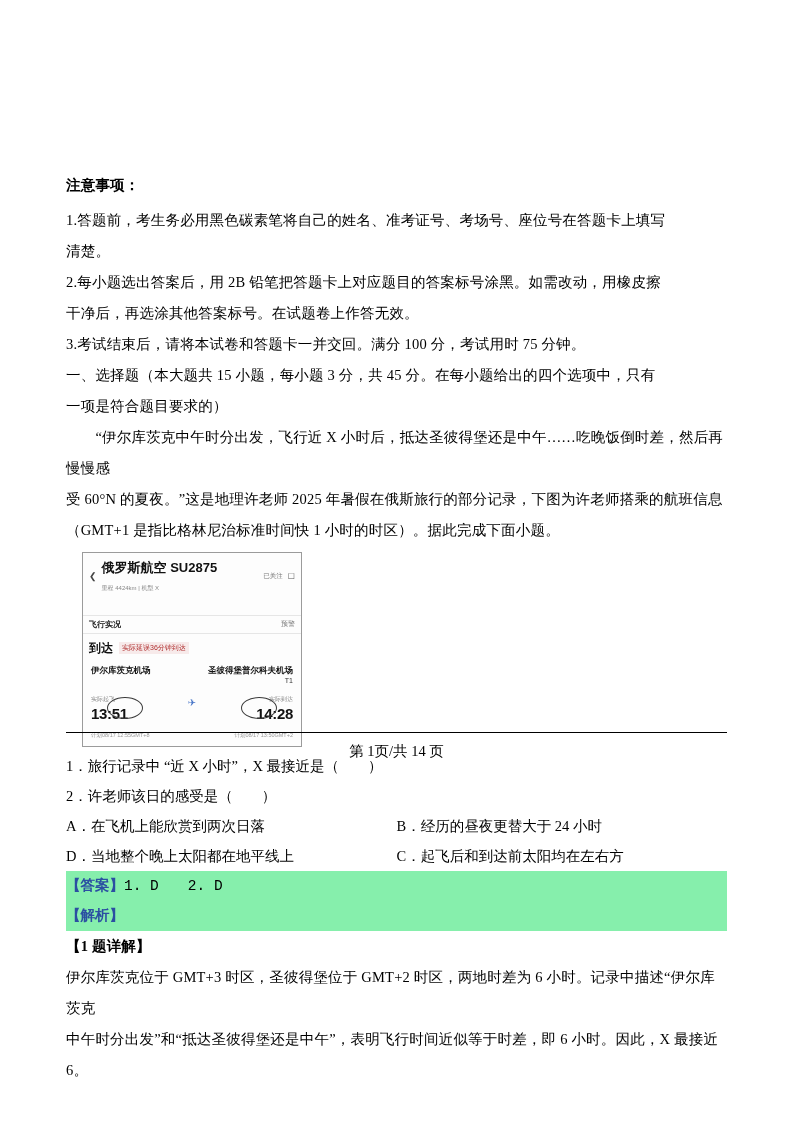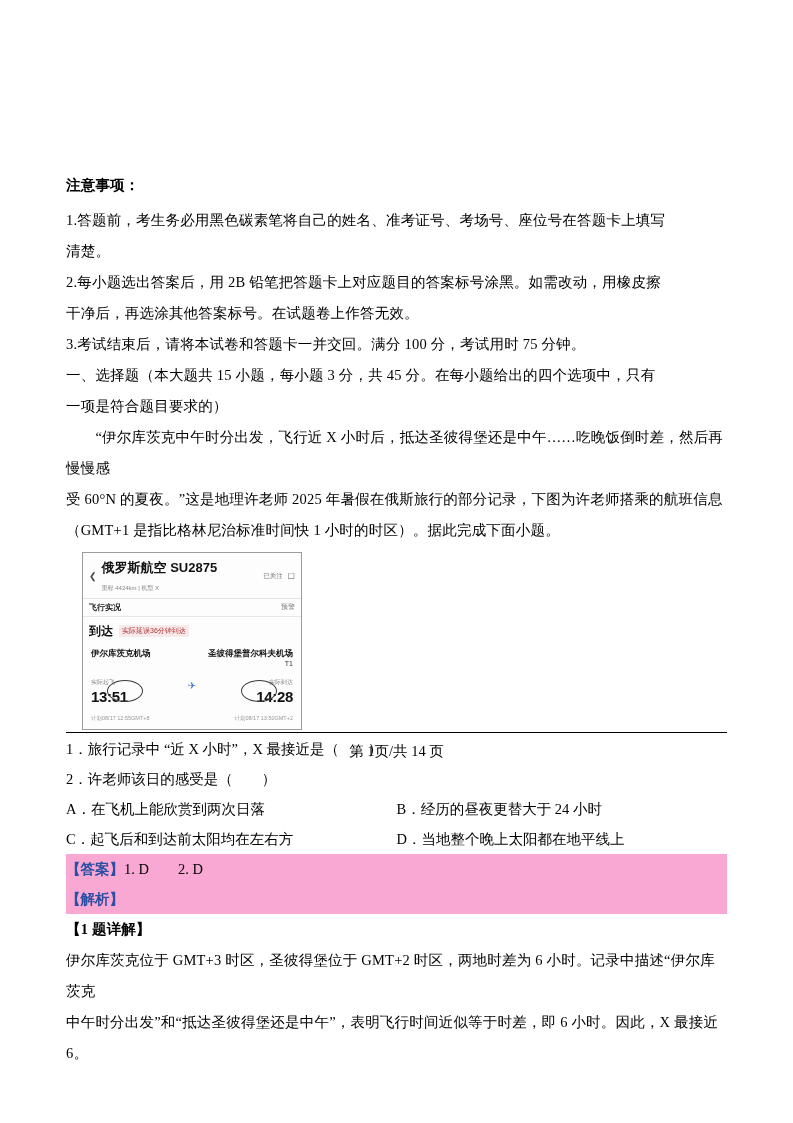--- a/index.html
+++ b/index.html
@@ -43,21 +43,22 @@
     flex: 0 0 25%;
   }
   .opt-row.two > span {
     flex: 0 0 50%;
   }
   .answer-block {
     font-size: 14.5px;
     line-height: 30px;
   }
   .highlight {
-    background: #f9a8d4;
+    background: #86efac;
+    font-family: Liberation Mono, monospace;
   }
   .tag {
     color: #2b4fa2;
     font-weight: bold;
   }
   .bold {
     font-weight: bold;
   }
   .footer {
     position: absolute;
@@ -118,20 +119,21 @@
     font-size: 8px;
     color: #555;
   }
   .ph-tabs {
     display: flex;
     align-items: center;
     justify-content: space-between;
     border-top: 1px solid #e6e6e6;
     border-bottom: 1px solid #e6e6e6;
     padding: 3px 6px;
+    margin-top: 17px;
   }
   .ph-tab {
     font-size: 8px;
     color: #222;
     font-weight: bold;
   }
   .ph-tab-right {
     font-size: 7px;
     color: #777;
   }
@@ -291,22 +293,22 @@
   </div>
 
   <div class="q-line">
     <span>2．</span><span>许老师该日的感受是（　　）</span>
   </div>
   <div class="opt-row two">
     <span>A．在飞机上能欣赏到两次日落</span>
     <span>B．经历的昼夜更替大于 24 小时</span>
   </div>
   <div class="opt-row two">
+    <span>D．当地整个晚上太阳都在地平线上</span>
     <span>C．起飞后和到达前太阳均在左右方</span>
-    <span>D．当地整个晚上太阳都在地平线上</span>
   </div>
 
   <div class="answer-block highlight">
     <span class="tag">【答案】</span><span>1. D　　2. D</span>
   </div>
   <div class="answer-block highlight">
     <span class="tag">【解析】</span>
   </div>
 
   <div class="line bold">【1 题详解】</div>

